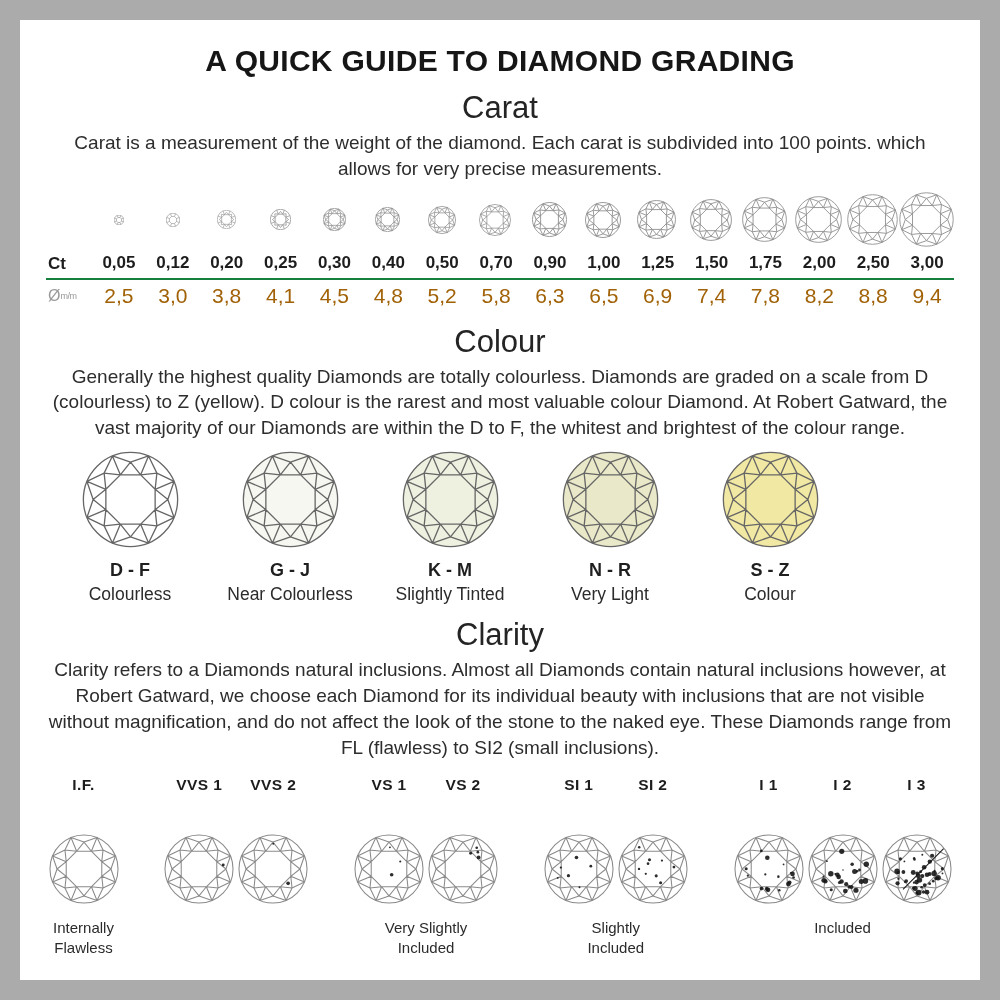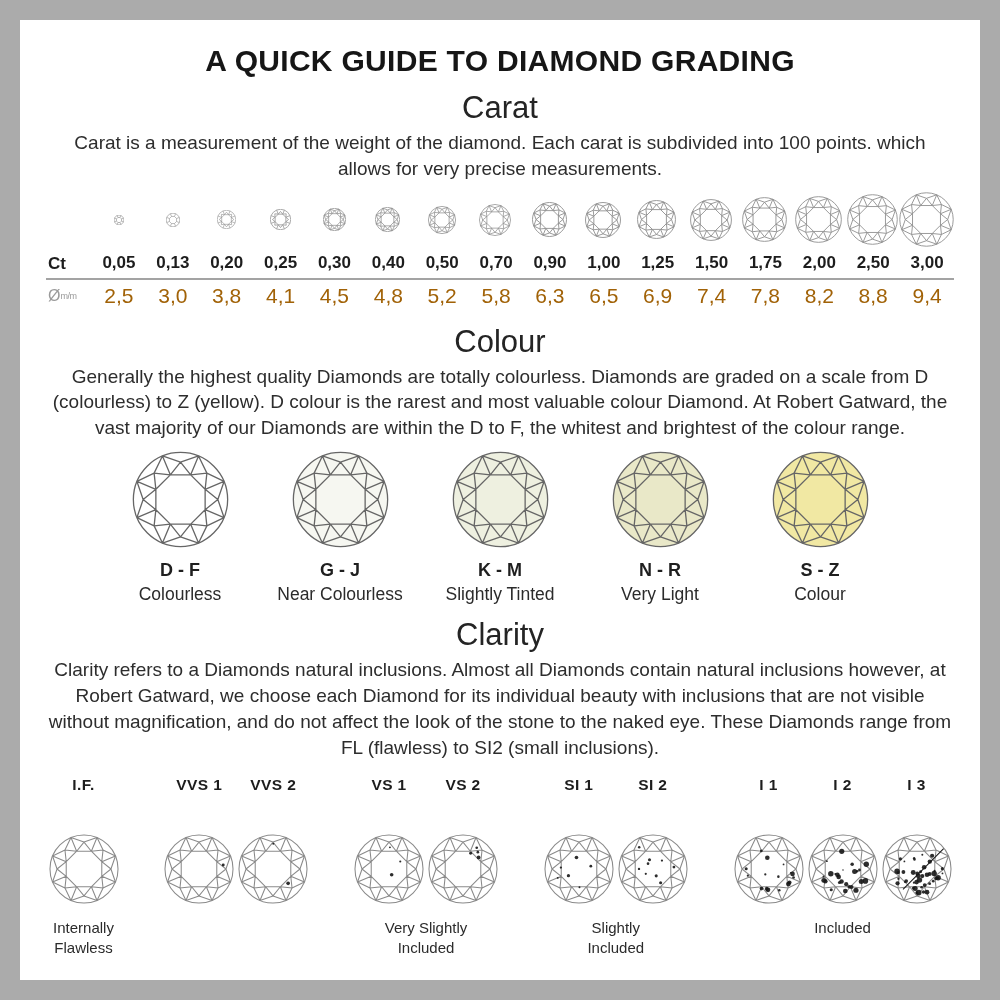--- a/index.html
+++ b/index.html
@@ -48,24 +48,24 @@
     align-items:center;
   }
   .diamond-cell { display:flex; justify-content:center; align-items:center; height:60px; }
   .ct-cell, .mm-cell { text-align:center; }
   .ct-cell { font-weight:700; font-size:17px; color:#1d1d1d; padding:3px 0 5px 0; }
   .mm-cell { font-weight:400; font-size:21px; color:#a16207; padding:4px 0 4px 0; }
   .row-label { text-align:left; padding-left:2px; }
   .row-label.ct { font-weight:700; font-size:17px; color:#1d1d1d; }
   .row-label.mm { font-weight:400; font-size:16px; color:#9a9a9a; }
   .row-label.mm .unit { font-size:9px; letter-spacing:-0.5px; vertical-align:2px; }
-  .carat-grid.mm-row { border-top:2px solid #a3a3a3; }
+  .carat-grid.mm-row { border-top:2px solid #15803d; }
   
   .colour-row {
-    display:flex; justify-content:center;
+    display:flex; justify-content:flex-start;
     width:900px; margin:10px auto 0 auto;
   }
   .colour-col { width:160px; text-align:center; }
   .colour-range { font-size:18px; font-weight:700; color:#1f1f1f; margin-top:8px; }
   .colour-name  { font-size:17.5px; font-weight:400; color:#2b2b2b; margin-top:3px; }
   
   .clarity-row {
     display:flex; justify-content:space-between; align-items:flex-start;
     width:905px; margin:16px auto 0 auto;
   }
@@ -194,21 +194,21 @@
             <div class="diamond-cell">
               <svg width="55" height="55" viewBox="0 0 100 100">
                 <circle cx="50" cy="50" r="48.6" fill="#ffffff" stroke="#8f8f8f" stroke-width="1.64"></circle>
                 <path d="M75.4 60.5L60.5 75.4L39.5 75.4L24.6 60.5L24.6 39.5L39.5 24.6L60.5 24.6L75.4 39.5ZM75.4 60.5L94.9 68.6M75.4 60.5L77.2 77.2L60.5 75.4M94.9 68.6L77.2 77.2L68.6 94.9M60.5 75.4L68.6 94.9M60.5 75.4L50.0 88.5L39.5 75.4M68.6 94.9L50.0 88.5L31.4 94.9M39.5 75.4L31.4 94.9M39.5 75.4L22.8 77.2L24.6 60.5M31.4 94.9L22.8 77.2L5.1 68.6M24.6 60.5L5.1 68.6M24.6 60.5L11.5 50.0L24.6 39.5M5.1 68.6L11.5 50.0L5.1 31.4M24.6 39.5L5.1 31.4M24.6 39.5L22.8 22.8L39.5 24.6M5.1 31.4L22.8 22.8L31.4 5.1M39.5 24.6L31.4 5.1M39.5 24.6L50.0 11.5L60.5 24.6M31.4 5.1L50.0 11.5L68.6 5.1M60.5 24.6L68.6 5.1M60.5 24.6L77.2 22.8L75.4 39.5M68.6 5.1L77.2 22.8L94.9 31.4M75.4 39.5L94.9 31.4M75.4 39.5L88.5 50.0L75.4 60.5M94.9 31.4L88.5 50.0L94.9 68.6" fill="none" stroke="#8f8f8f" stroke-width="1.64" stroke-linejoin="round"></path>
               </svg>
             </div>
           </div>
         <div class="carat-grid" id="carat-ct-row">
             <div class="row-label ct">Ct</div>
             <div class="ct-cell">0,05</div>
-            <div class="ct-cell">0,13</div>
+            <div class="ct-cell">0,12</div>
             <div class="ct-cell">0,20</div>
             <div class="ct-cell">0,25</div>
             <div class="ct-cell">0,30</div>
             <div class="ct-cell">0,40</div>
             <div class="ct-cell">0,50</div>
             <div class="ct-cell">0,70</div>
             <div class="ct-cell">0,90</div>
             <div class="ct-cell">1,00</div>
             <div class="ct-cell">1,25</div>
             <div class="ct-cell">1,50</div>

